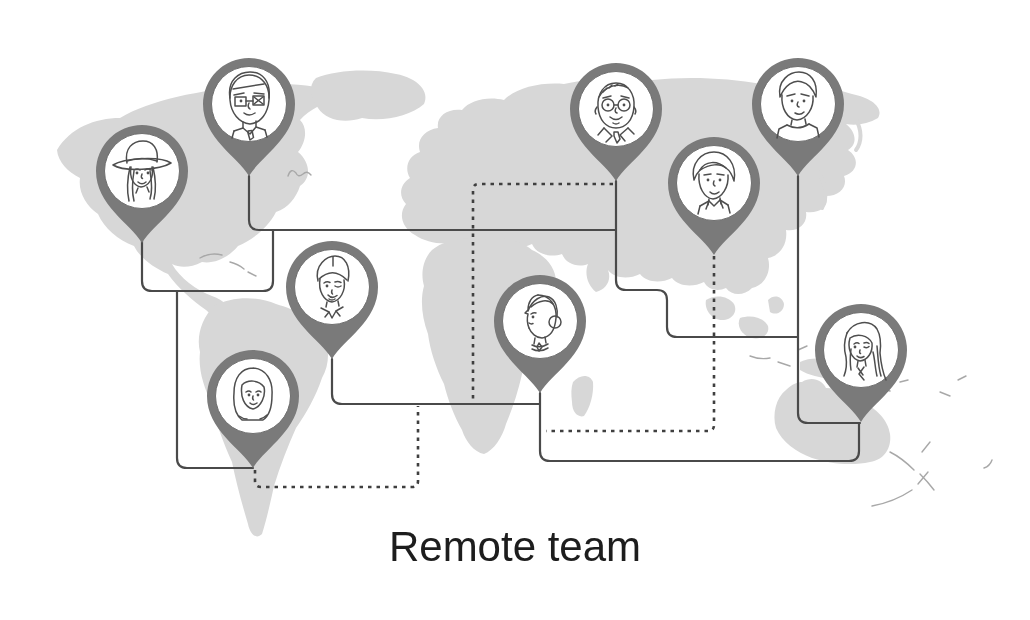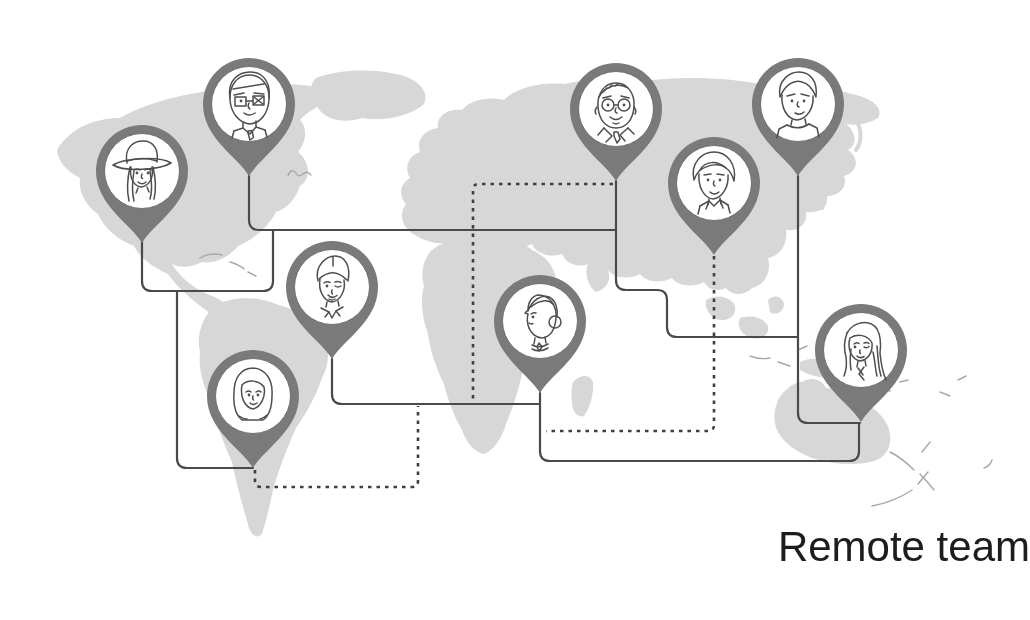--- a/index.html
+++ b/index.html
@@ -15,21 +15,21 @@
   .map-stroke{fill:none;stroke:var(--map,#d7d7d7);stroke-width:4;stroke-linecap:round;}
   .map-squiggle{fill:none;stroke:var(--squiggle,#a8a8a8);stroke-width:1.4;stroke-linecap:round;}
   .conn-solid{fill:none;stroke:var(--line,#4a4a4a);stroke-width:2.2;stroke-linecap:round;}
   .conn-dashed{fill:none;stroke:var(--line-dashed,#3f3f3f);stroke-width:2.6;stroke-dasharray:3.5 5;stroke-linecap:butt;}
   .pin-body{fill:var(--pin,#7a7a7a);}
   .pin-face-bg{fill:var(--pin-inner,#ffffff);stroke:#6f6f6f;stroke-width:1;}
   .avatar-line{fill:none;stroke:var(--avatar,#4e4e4e);stroke-width:1.5;stroke-linecap:round;stroke-linejoin:round;}
   .avatar-dot{fill:var(--avatar,#4e4e4e);stroke:none;}
   .caption{
     position:absolute;left:0;right:0;top:523px;
-    text-align:right;
+    text-align:center;
     font-size:42px;font-weight:400;letter-spacing:0px;
     color:var(--title,#1d1d1d);
   }
 </style>
 </head>
 <body>
 
 <div class="stage" style="--bg: #ffffff; --map: #d7d7d7; --squiggle: #a8a8a8; --pin: #7a7a7a; --pin-inner: #ffffff; --line: #4a4a4a; --line-dashed: #3f3f3f; --avatar: #4e4e4e; --title: #1d1d1d;">
   <svg id="scene" width="1030" height="620" viewBox="0 0 1030 620">
 

